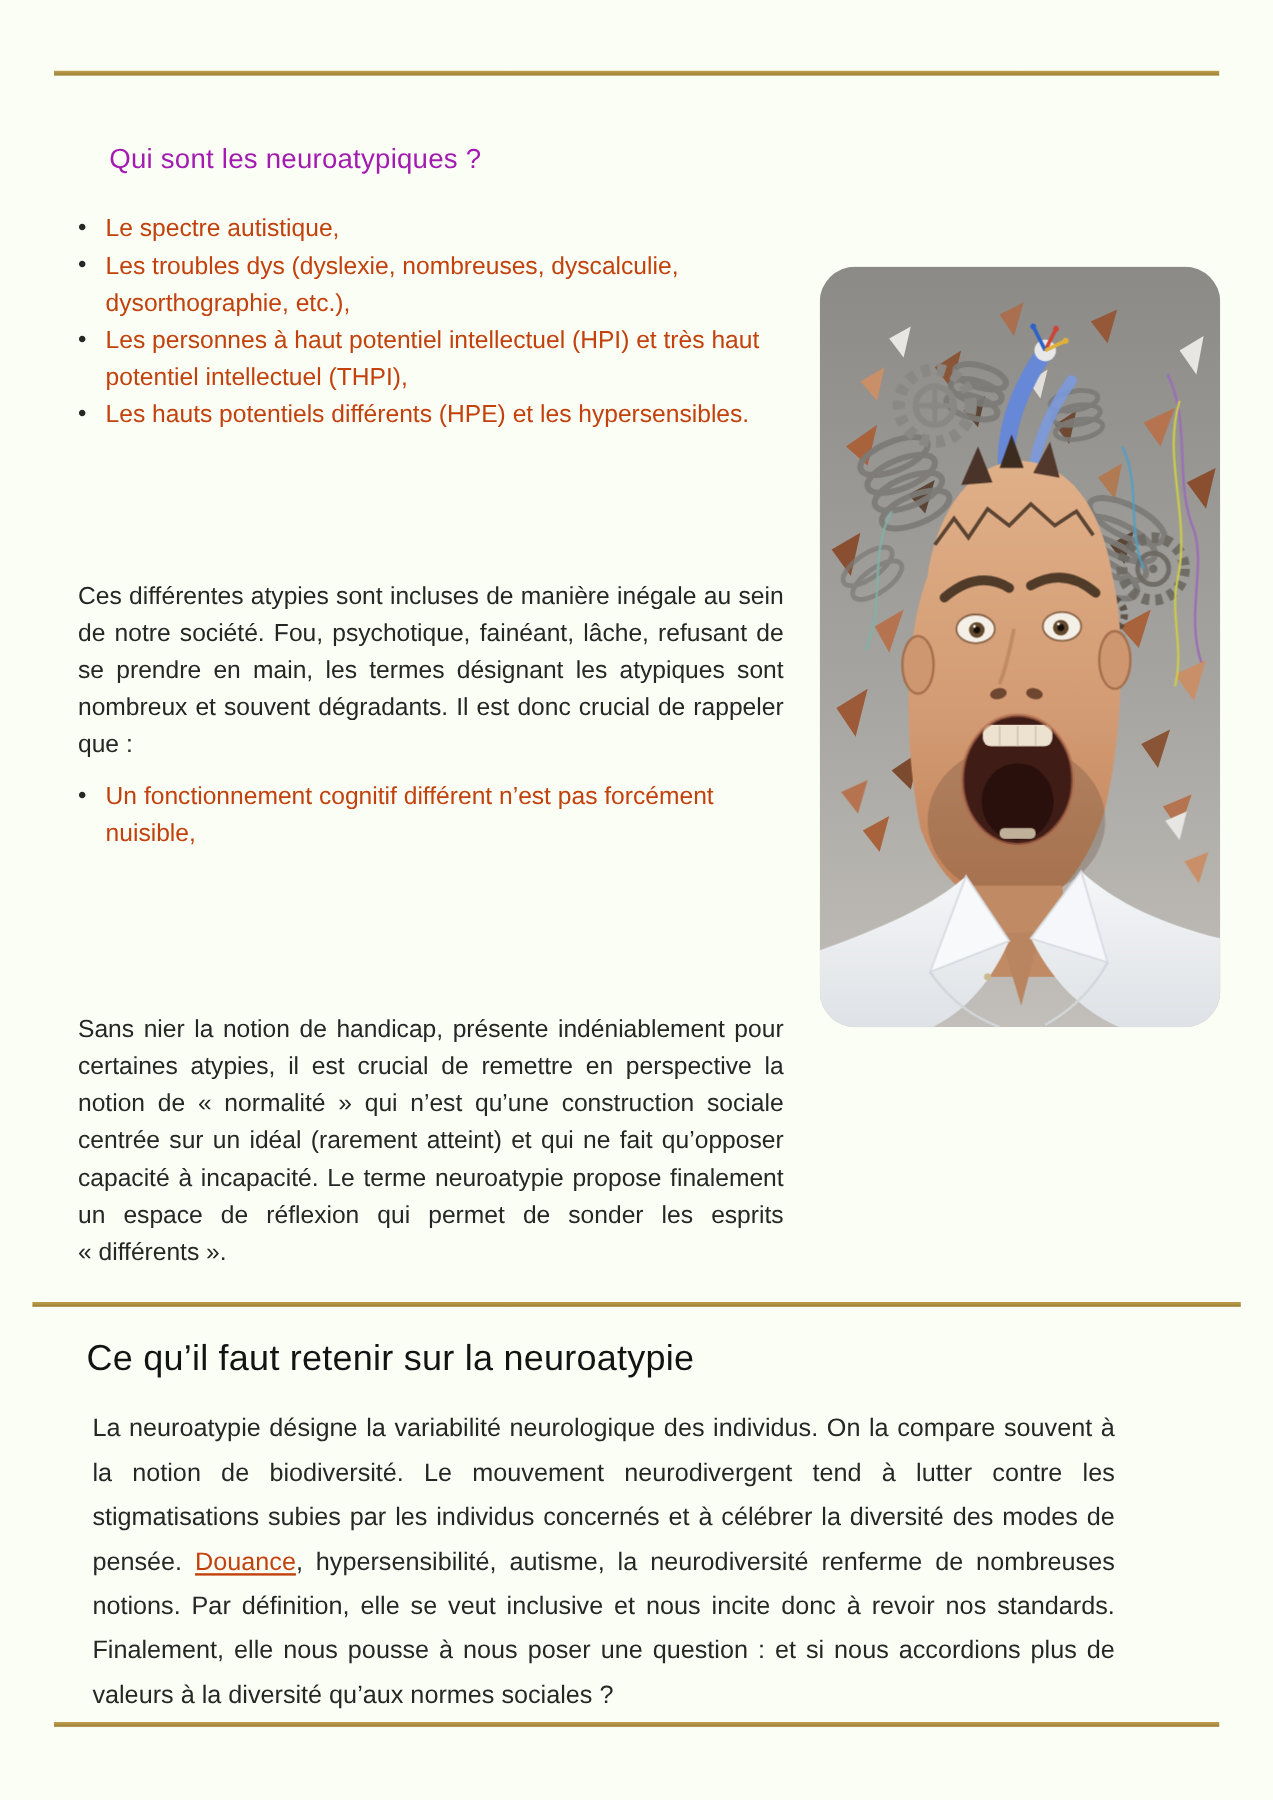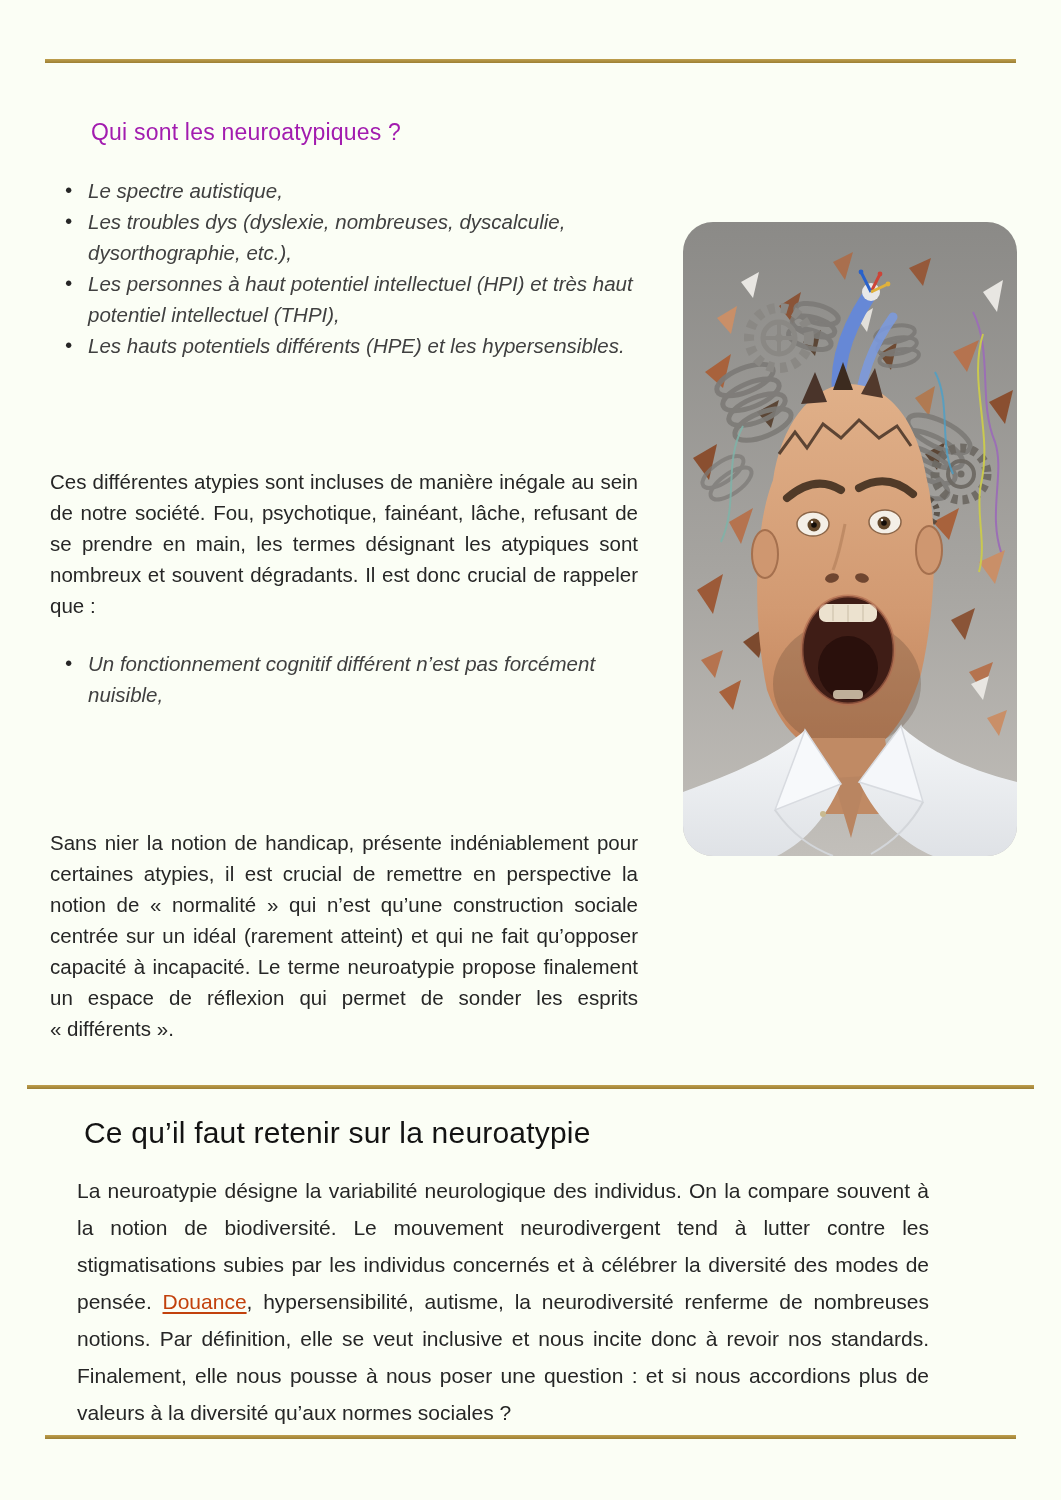--- a/index.html
+++ b/index.html
@@ -14,44 +14,44 @@
   .gold-line{position:absolute;height:4px;background:linear-gradient(#bf9f4d,#9c7f34);}
   #line-top{left:45px;top:59px;width:971px;}
   #line-middle{left:27px;top:1085px;width:1007px;}
   #line-bottom{left:45px;top:1435px;width:971px;}
 
   .h1{
     position:absolute;left:91px;top:107px;
     font-size:23px;font-weight:400;color:#a21caf;letter-spacing:.2px;margin-top:12px;
   }
   .col-left{position:absolute;left:49px;width:590px;}
-  ul.bullets{list-style:none;margin:0;padding:0;font-size:20.5px;line-height:31px;color:#404040;font-style:italic;}
+  ul.bullets{list-style:none;margin:0;padding:0;font-size:20.5px;line-height:31px;color:#c2410c;}
   ul.bullets li{position:relative;padding-left:39px;}
   ul.bullets li::before{
     content:"•";position:absolute;left:16px;top:0;
     font-size:20px;color:#262626;
   }
   #list-1{top:175px;}
   #list-2{top:648px;}
   .para{
     position:absolute;left:49px;width:588px;
     font-size:20.5px;line-height:31px;color:#262626;
-    text-align:justify;margin:1px;
+    text-align:justify;margin:16px;
   }
   #paragraph-1{top:465px;}
   #paragraph-2{top:826px;}
 
   #photo{
     position:absolute;left:683px;top:222px;width:334px;height:634px;
     border-radius:30px;overflow:hidden;
   }
   #photo svg{display:block;width:100%;height:100%;}
 
   .h2{
-    position:absolute;left:84px;top:1116px;
+    position:absolute;left:72px;top:1116px;
     font-size:30px;font-weight:400;color:#131313;letter-spacing:.2px;
   }
   #paragraph-3{
     position:absolute;left:77px;top:1172px;width:852px;
     font-size:21px;line-height:37px;color:#262626;
     text-align:justify;margin:0;
   }
   #paragraph-3 a{color:#c2410c;text-decoration:underline;text-underline-offset:3px;}
 </style>
 </head>

